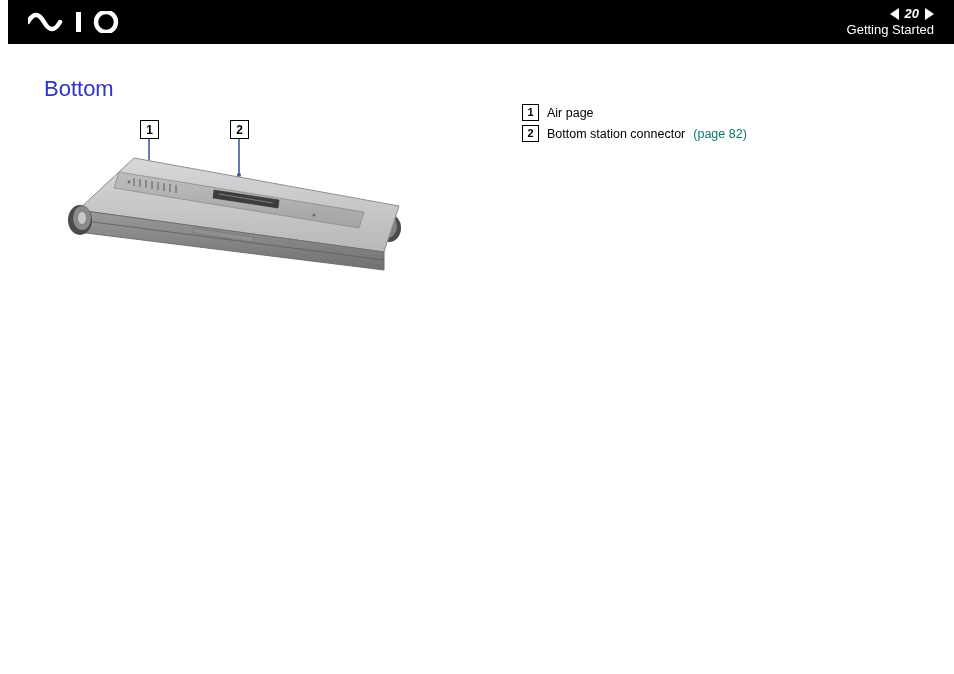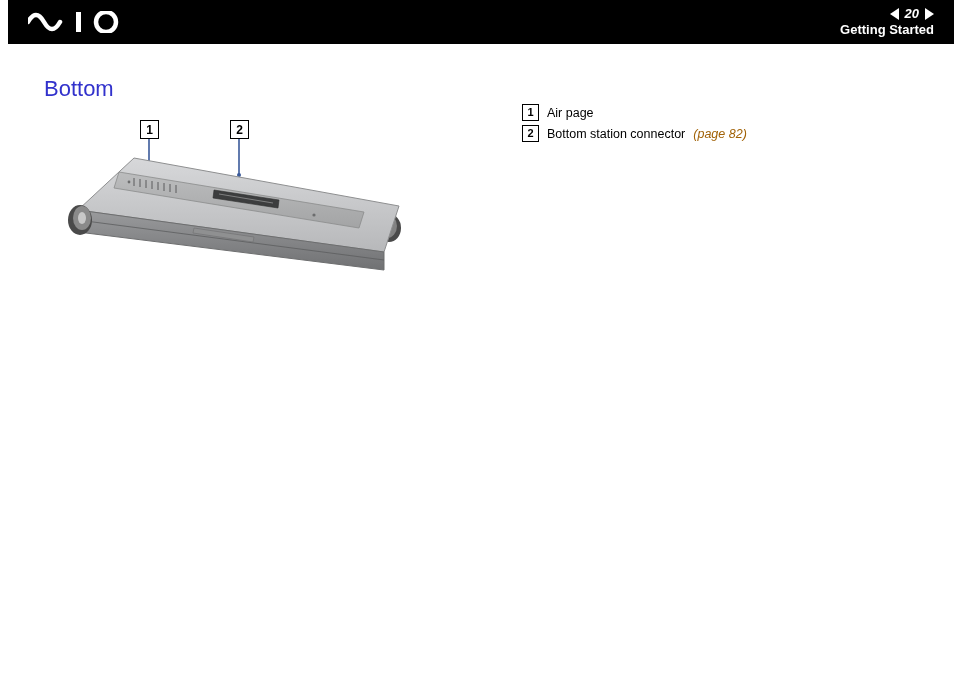--- a/index.html
+++ b/index.html
@@ -5,30 +5,30 @@
   html, body { margin:0; padding:0; font-family: Arial, Helvetica, sans-serif; font-size:13px; color:#000; background:#fff; }
   .page { width:948px; height:674px; position:relative;padding-left:8px; }
   .header { background:#000; color:#fff; height:44px; display:flex; align-items:center; justify-content:space-between; padding:0 22px 0 20px; }
   .logo { display:flex; align-items:center; }
   .pager { text-align:right; line-height:1.25; font-size:13px; font-weight:bold; }
   .pager-row { display:flex; align-items:center; justify-content:flex-end; gap:6px; }
   .arrow-left, .arrow-right { width:0; height:0; border-top:6px solid transparent; border-bottom:6px solid transparent; display:inline-block; }
   .arrow-left { border-right:9px solid #fff; }
   .arrow-right { border-left:9px solid #fff; }
   .pagenum { font-style: italic; font-weight:bold; }
-  .section-label { font-weight:bold; font-size:13px; }
+  .section-label { font-weight:normal; font-size:13px; }
   .body { display:flex; padding: 32px 0 0 0; }
   .left { width:470px; padding-left:36px; }
   .right { flex:1; padding-top:28px; }
   h2.heading { color:#3232cc; font-weight:400; font-size:22px; margin:0 0 18px 0; }
   .illus-wrap { width:360px; margin-left:20px; }
   .legend { padding-left:8px; }
   .legend-row { display:flex; align-items:center; gap:8px; margin-bottom:4px; font-size:12.5px; }
   .boxnum { display:inline-flex; width:15px; height:15px; border:1.5px solid #000; align-items:center; justify-content:center; font-weight:bold; font-size:11px; line-height:1; font-family: Arial, sans-serif; }
-  .link { color:#a16207; cursor:pointer;font-style:italic; }
+  .link { color:#0f766e; cursor:pointer; }
   .callout { position:absolute; background:#fff; border:1.5px solid #000; width:17px; height:17px; display:flex; align-items:center; justify-content:center; font-weight:bold; font-size:12px; }
 </style>
 </head>
 <body>
 
 <div class="page">
 
   <div class="header">
     <div class="logo">
       <svg width="108" height="22" viewBox="0 0 108 22">

